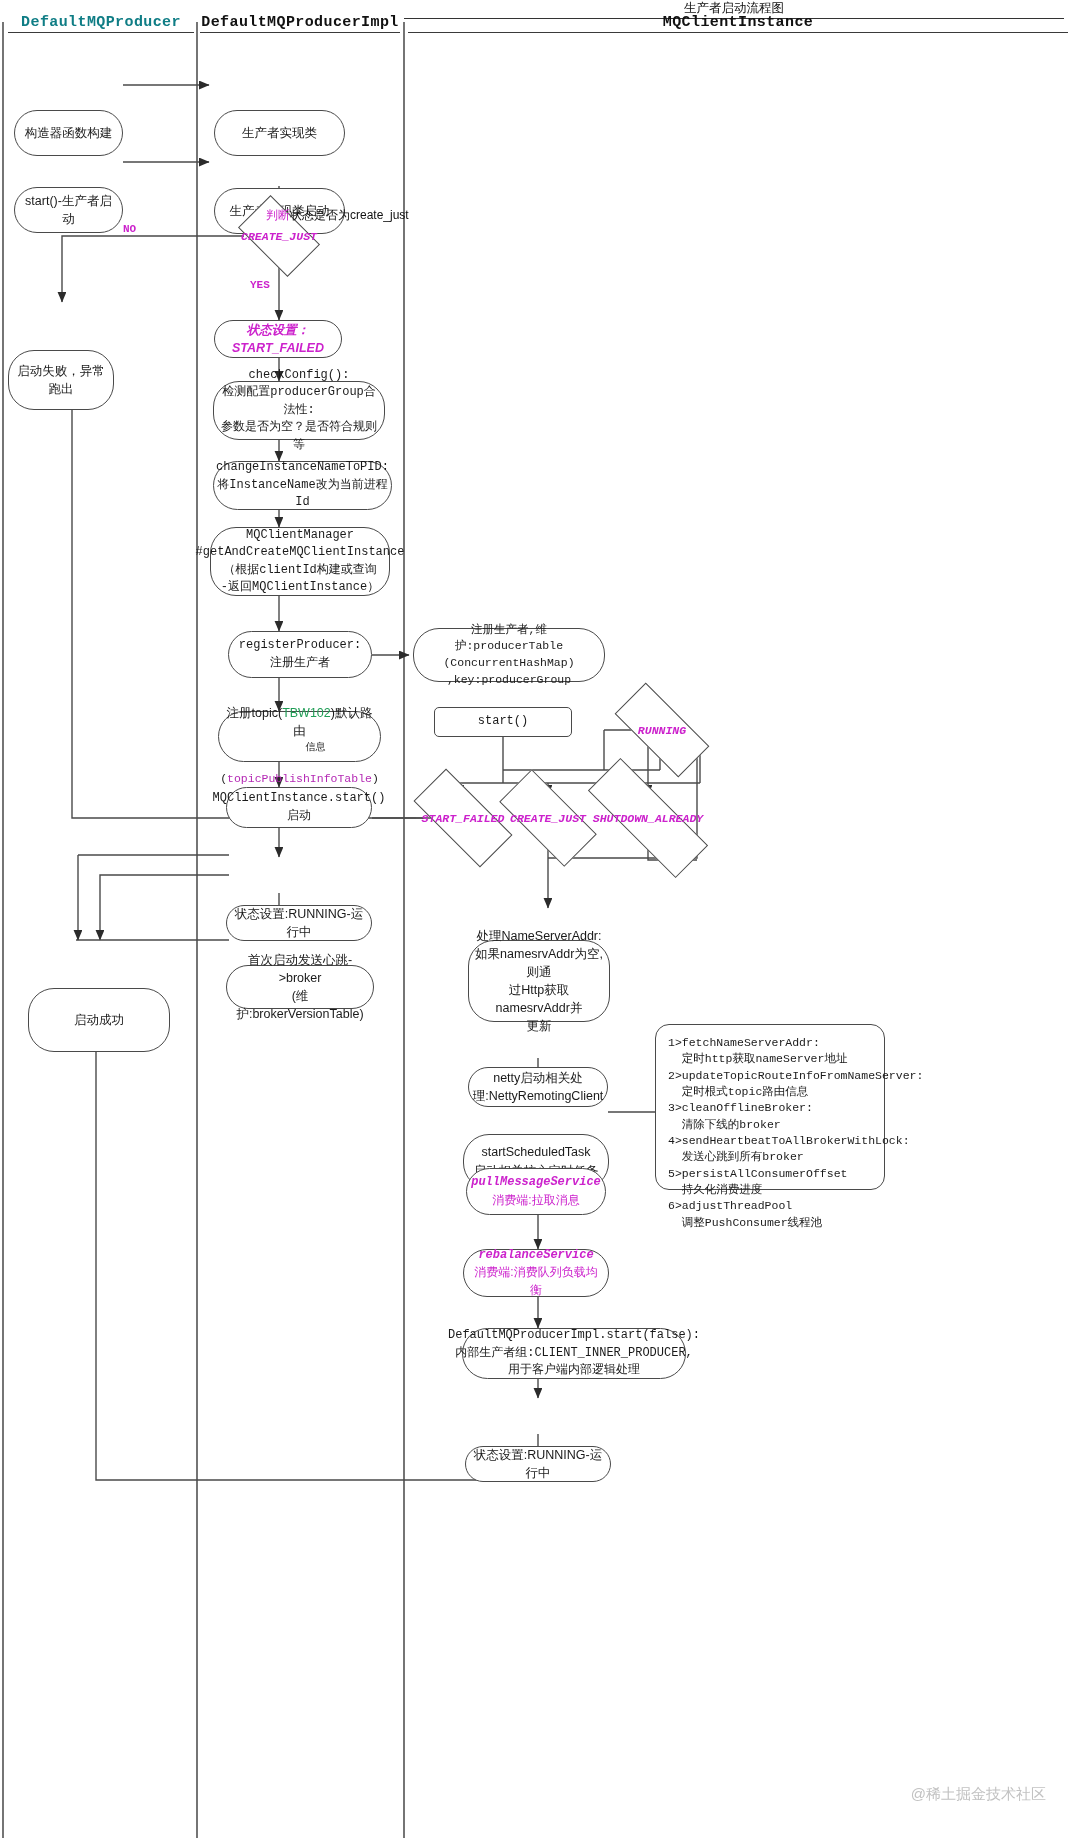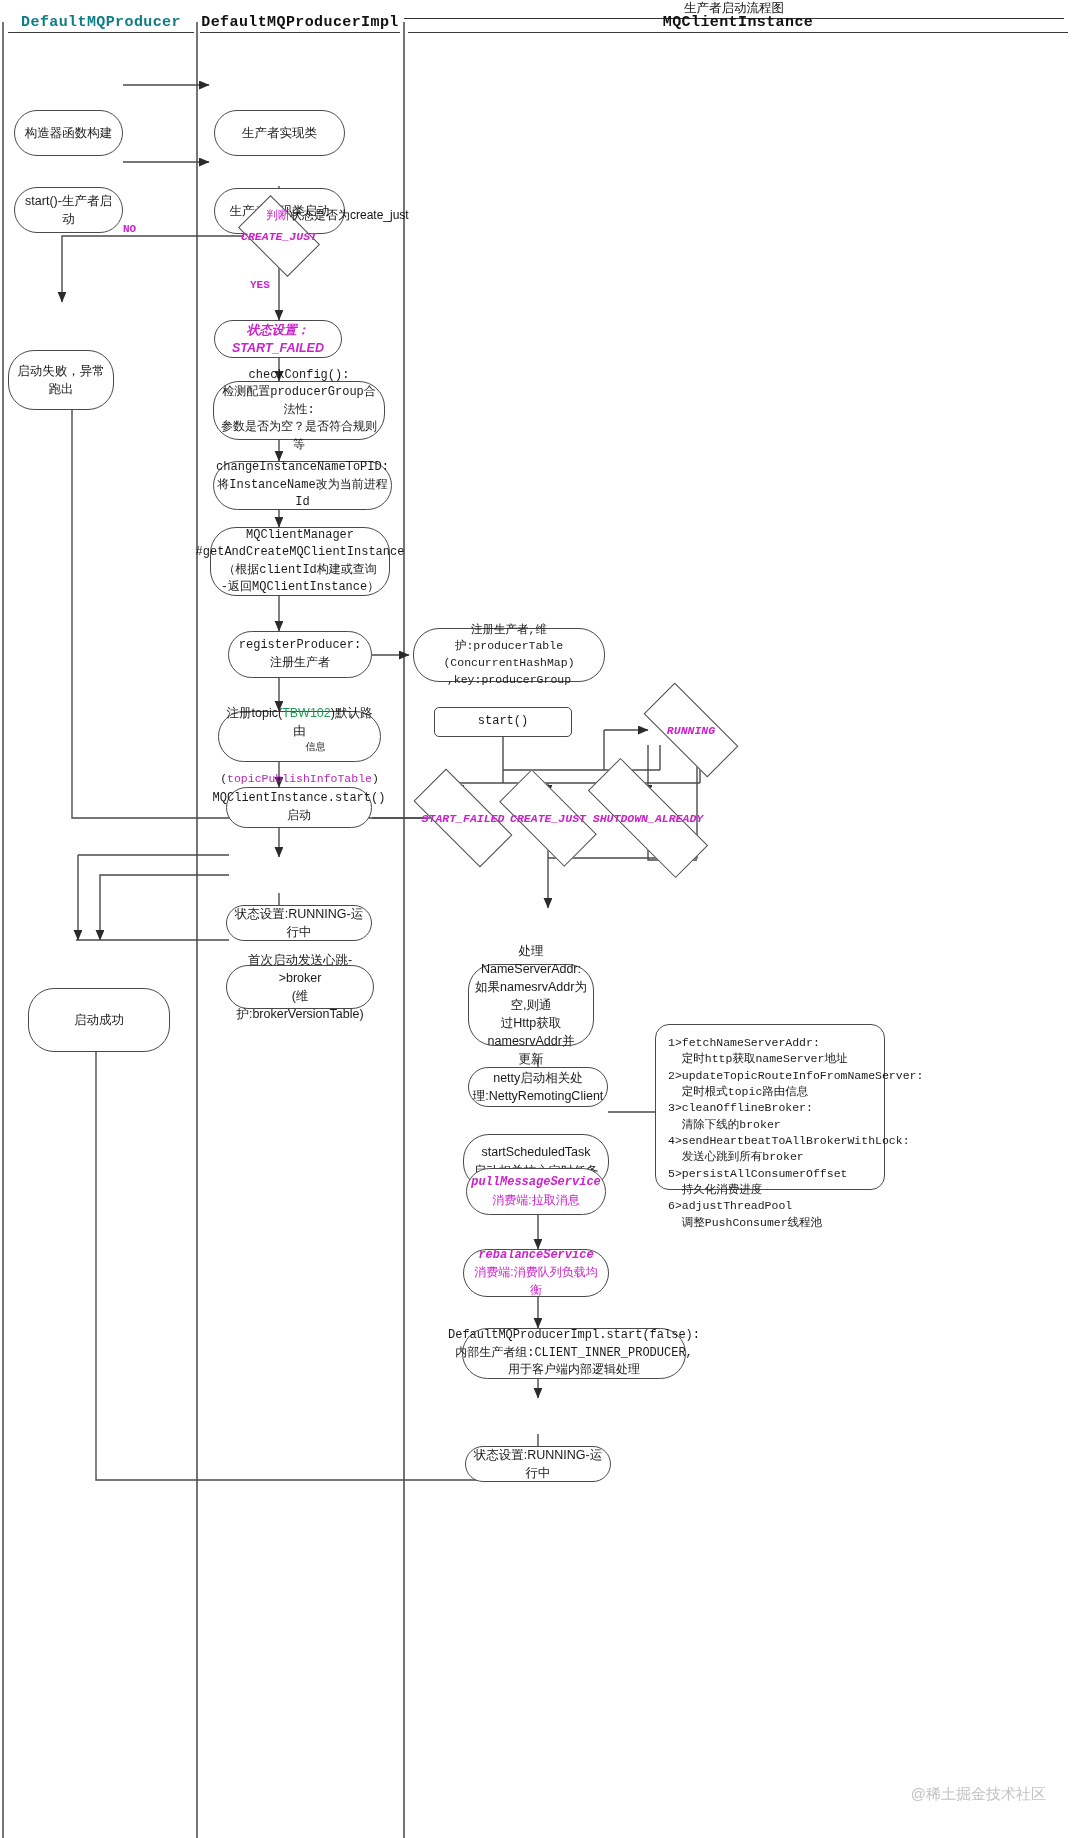--- a/index.html
+++ b/index.html
@@ -286,41 +286,41 @@
 (维护:brokerVersionTable)</div>
 
   <div class="node mono pill" style="left:413px;top:628px;width:192px;height:54px;flex-direction:column;">
     <div style="font-size:11.5px;">注册生产者,维护:producerTable</div>
     <div style="font-size:11.5px;">(ConcurrentHashMap)</div>
     <div style="font-size:11.5px;">,key:producerGroup</div>
   </div>
 
   <div class="node mono sq" style="left:434px;top:707px;width:138px;height:30px;">start()</div>
 
-  <div class="diamond" style="left:646px;top:708px;width:90px;height:44px;align-items:center;">
+  <div class="diamond" style="left:617px;top:708px;width:90px;height:44px;align-items:center;">
     <div class="dshape"></div>
     <div class="dlabel">RUNNING</div>
   </div>
 
   <div class="diamond" style="left:416px;top:795px;width:94px;height:46px;">
     <div class="dshape"></div>
     <div class="dlabel">START_FAILED</div>
   </div>
 
   <div class="diamond" style="left:502px;top:795px;width:92px;height:46px;">
     <div class="dshape"></div>
     <div class="dlabel">CREATE_JUST</div>
   </div>
 
   <div class="diamond" style="left:586px;top:795px;width:124px;height:46px;">
     <div class="dshape"></div>
     <div class="dlabel">SHUTDOWN_ALREADY</div>
   </div>
 
-  <div class="node sans pill" style="left:468px;top:916px;width:126px;height:82px;">处理NameServerAddr:
+  <div class="node sans pill" style="left:468px;top:892px;width:142px;height:82px;">处理NameServerAddr:
 如果namesrvAddr为空,则通
 过Http获取namesrvAddr并
 更新</div>
 
   <div class="node sans pill" style="left:468px;top:1019px;width:140px;height:40px;">netty启动相关处
 理:NettyRemotingClient</div>
 
   <div class="node sans pill" style="left:463px;top:1086px;width:146px;height:55px;">startScheduledTask
 启动相关核心定时任务</div>
 

